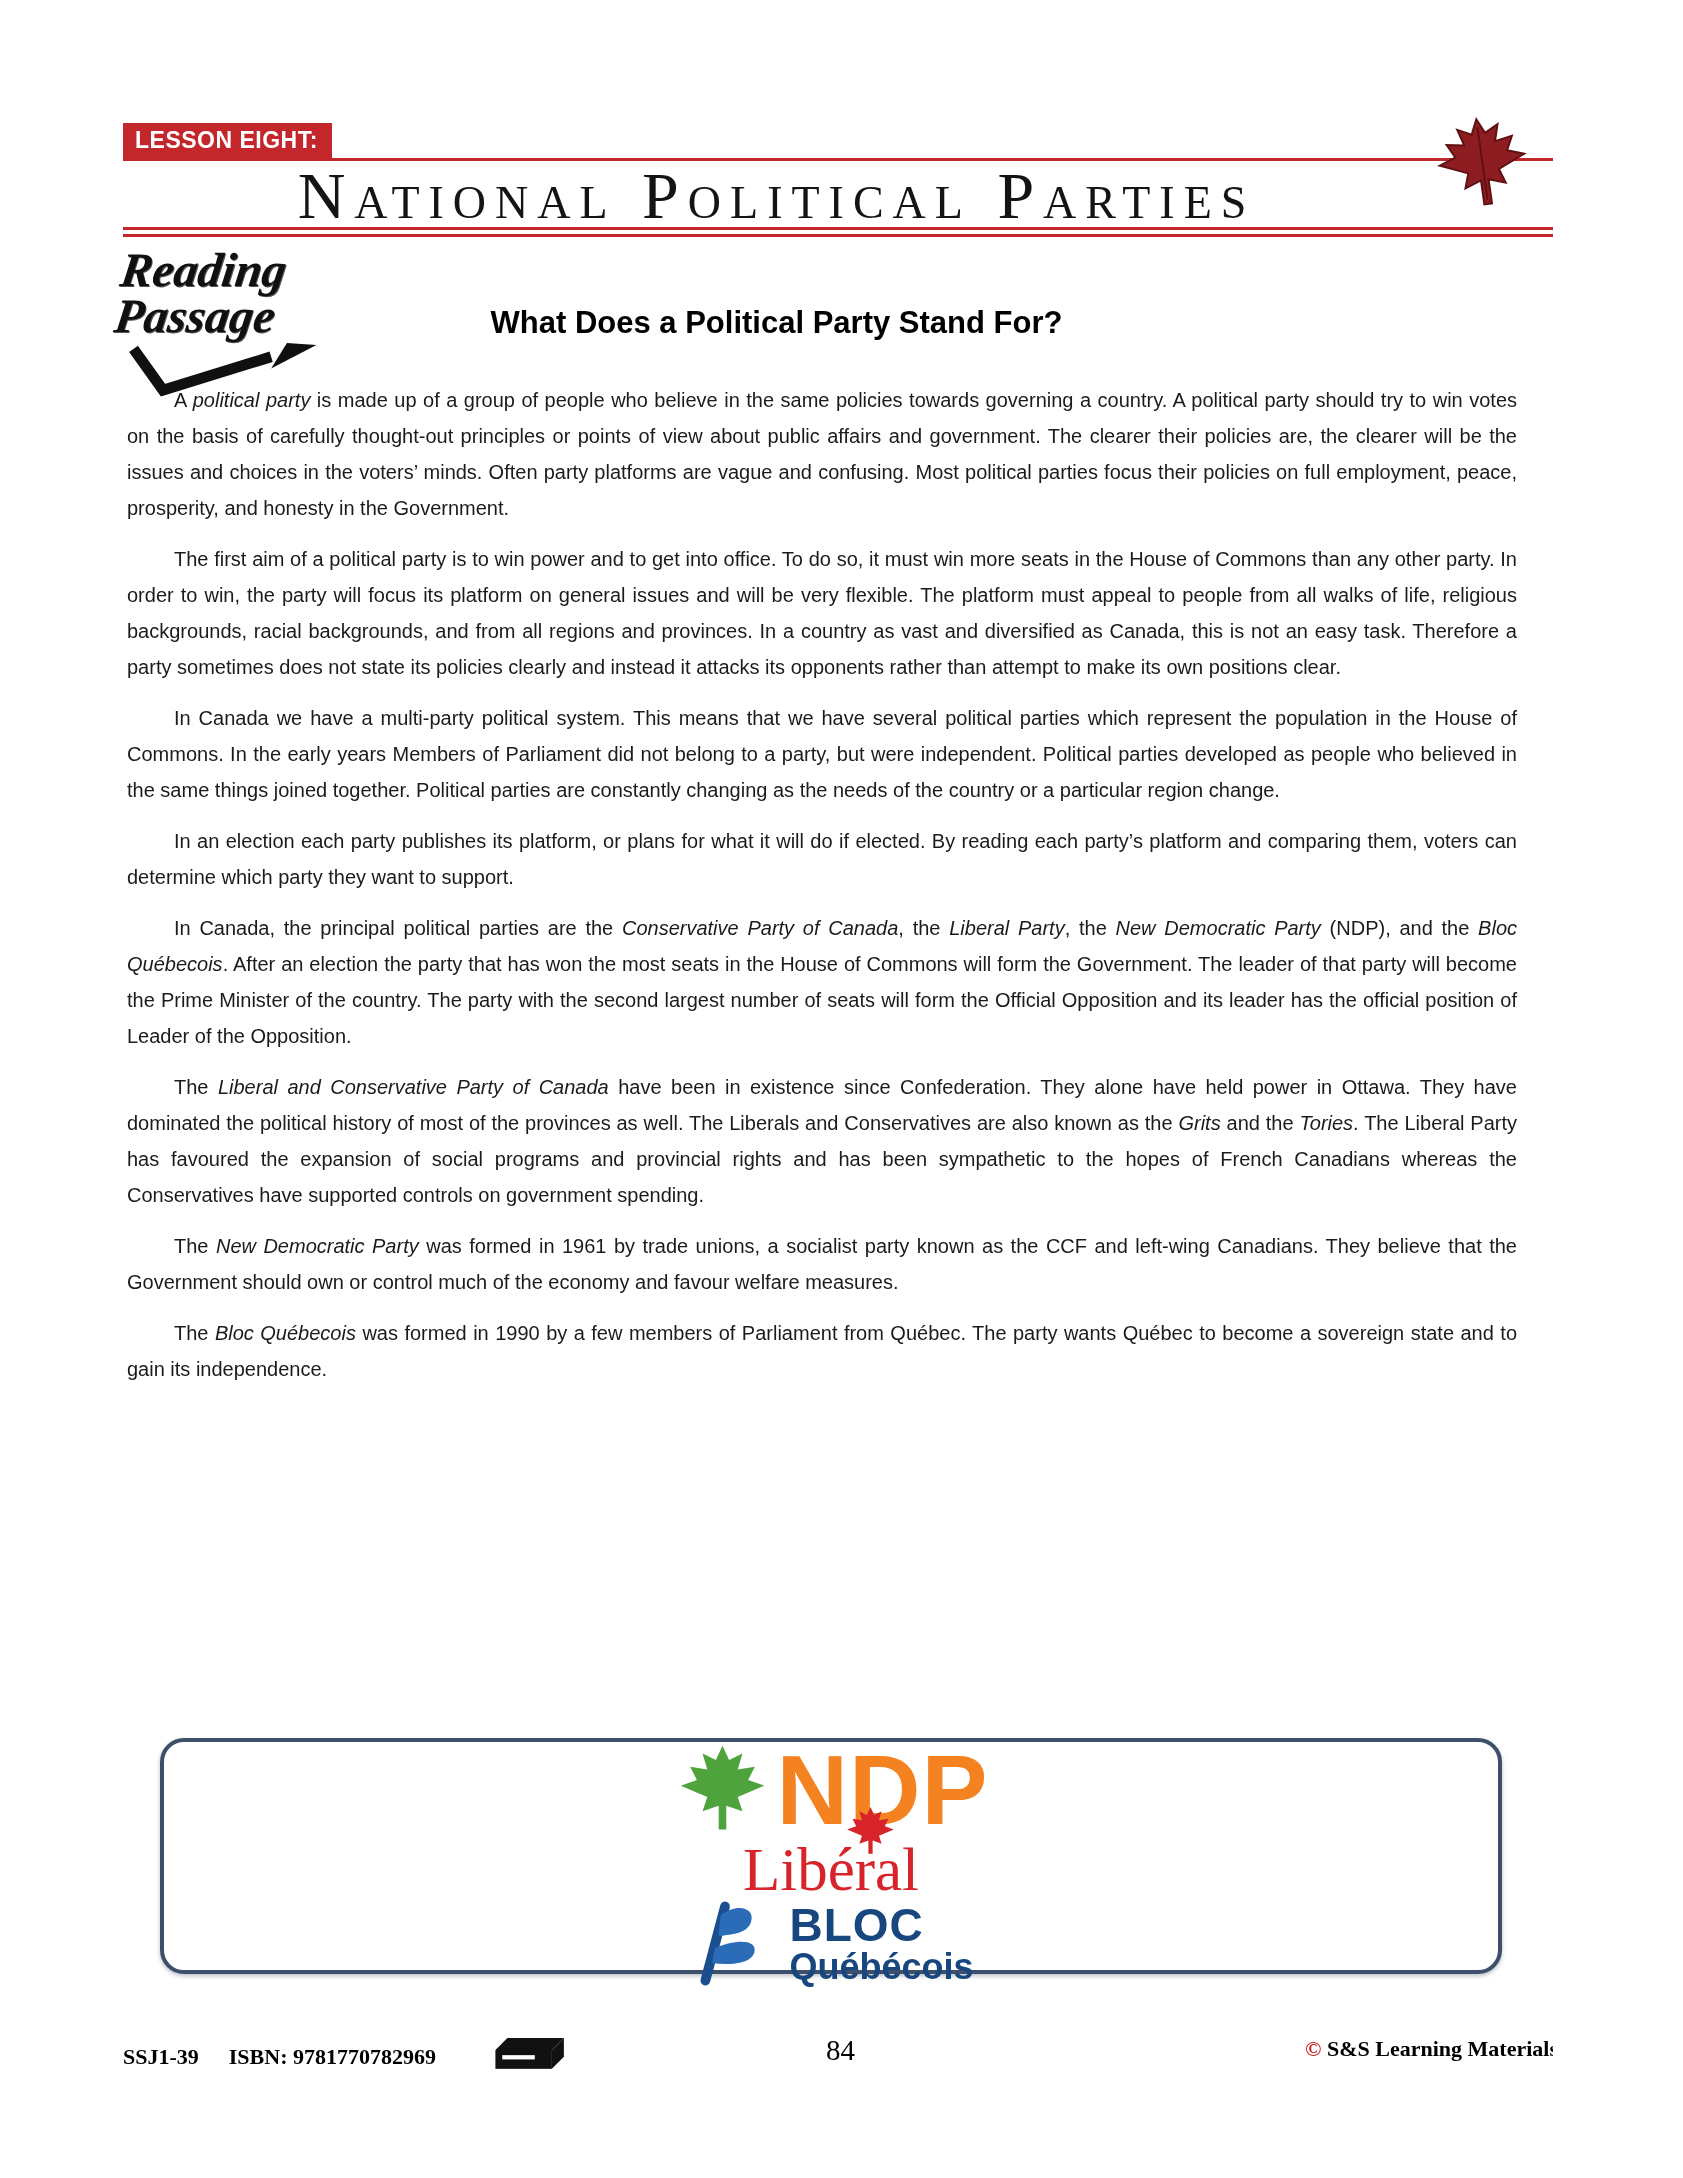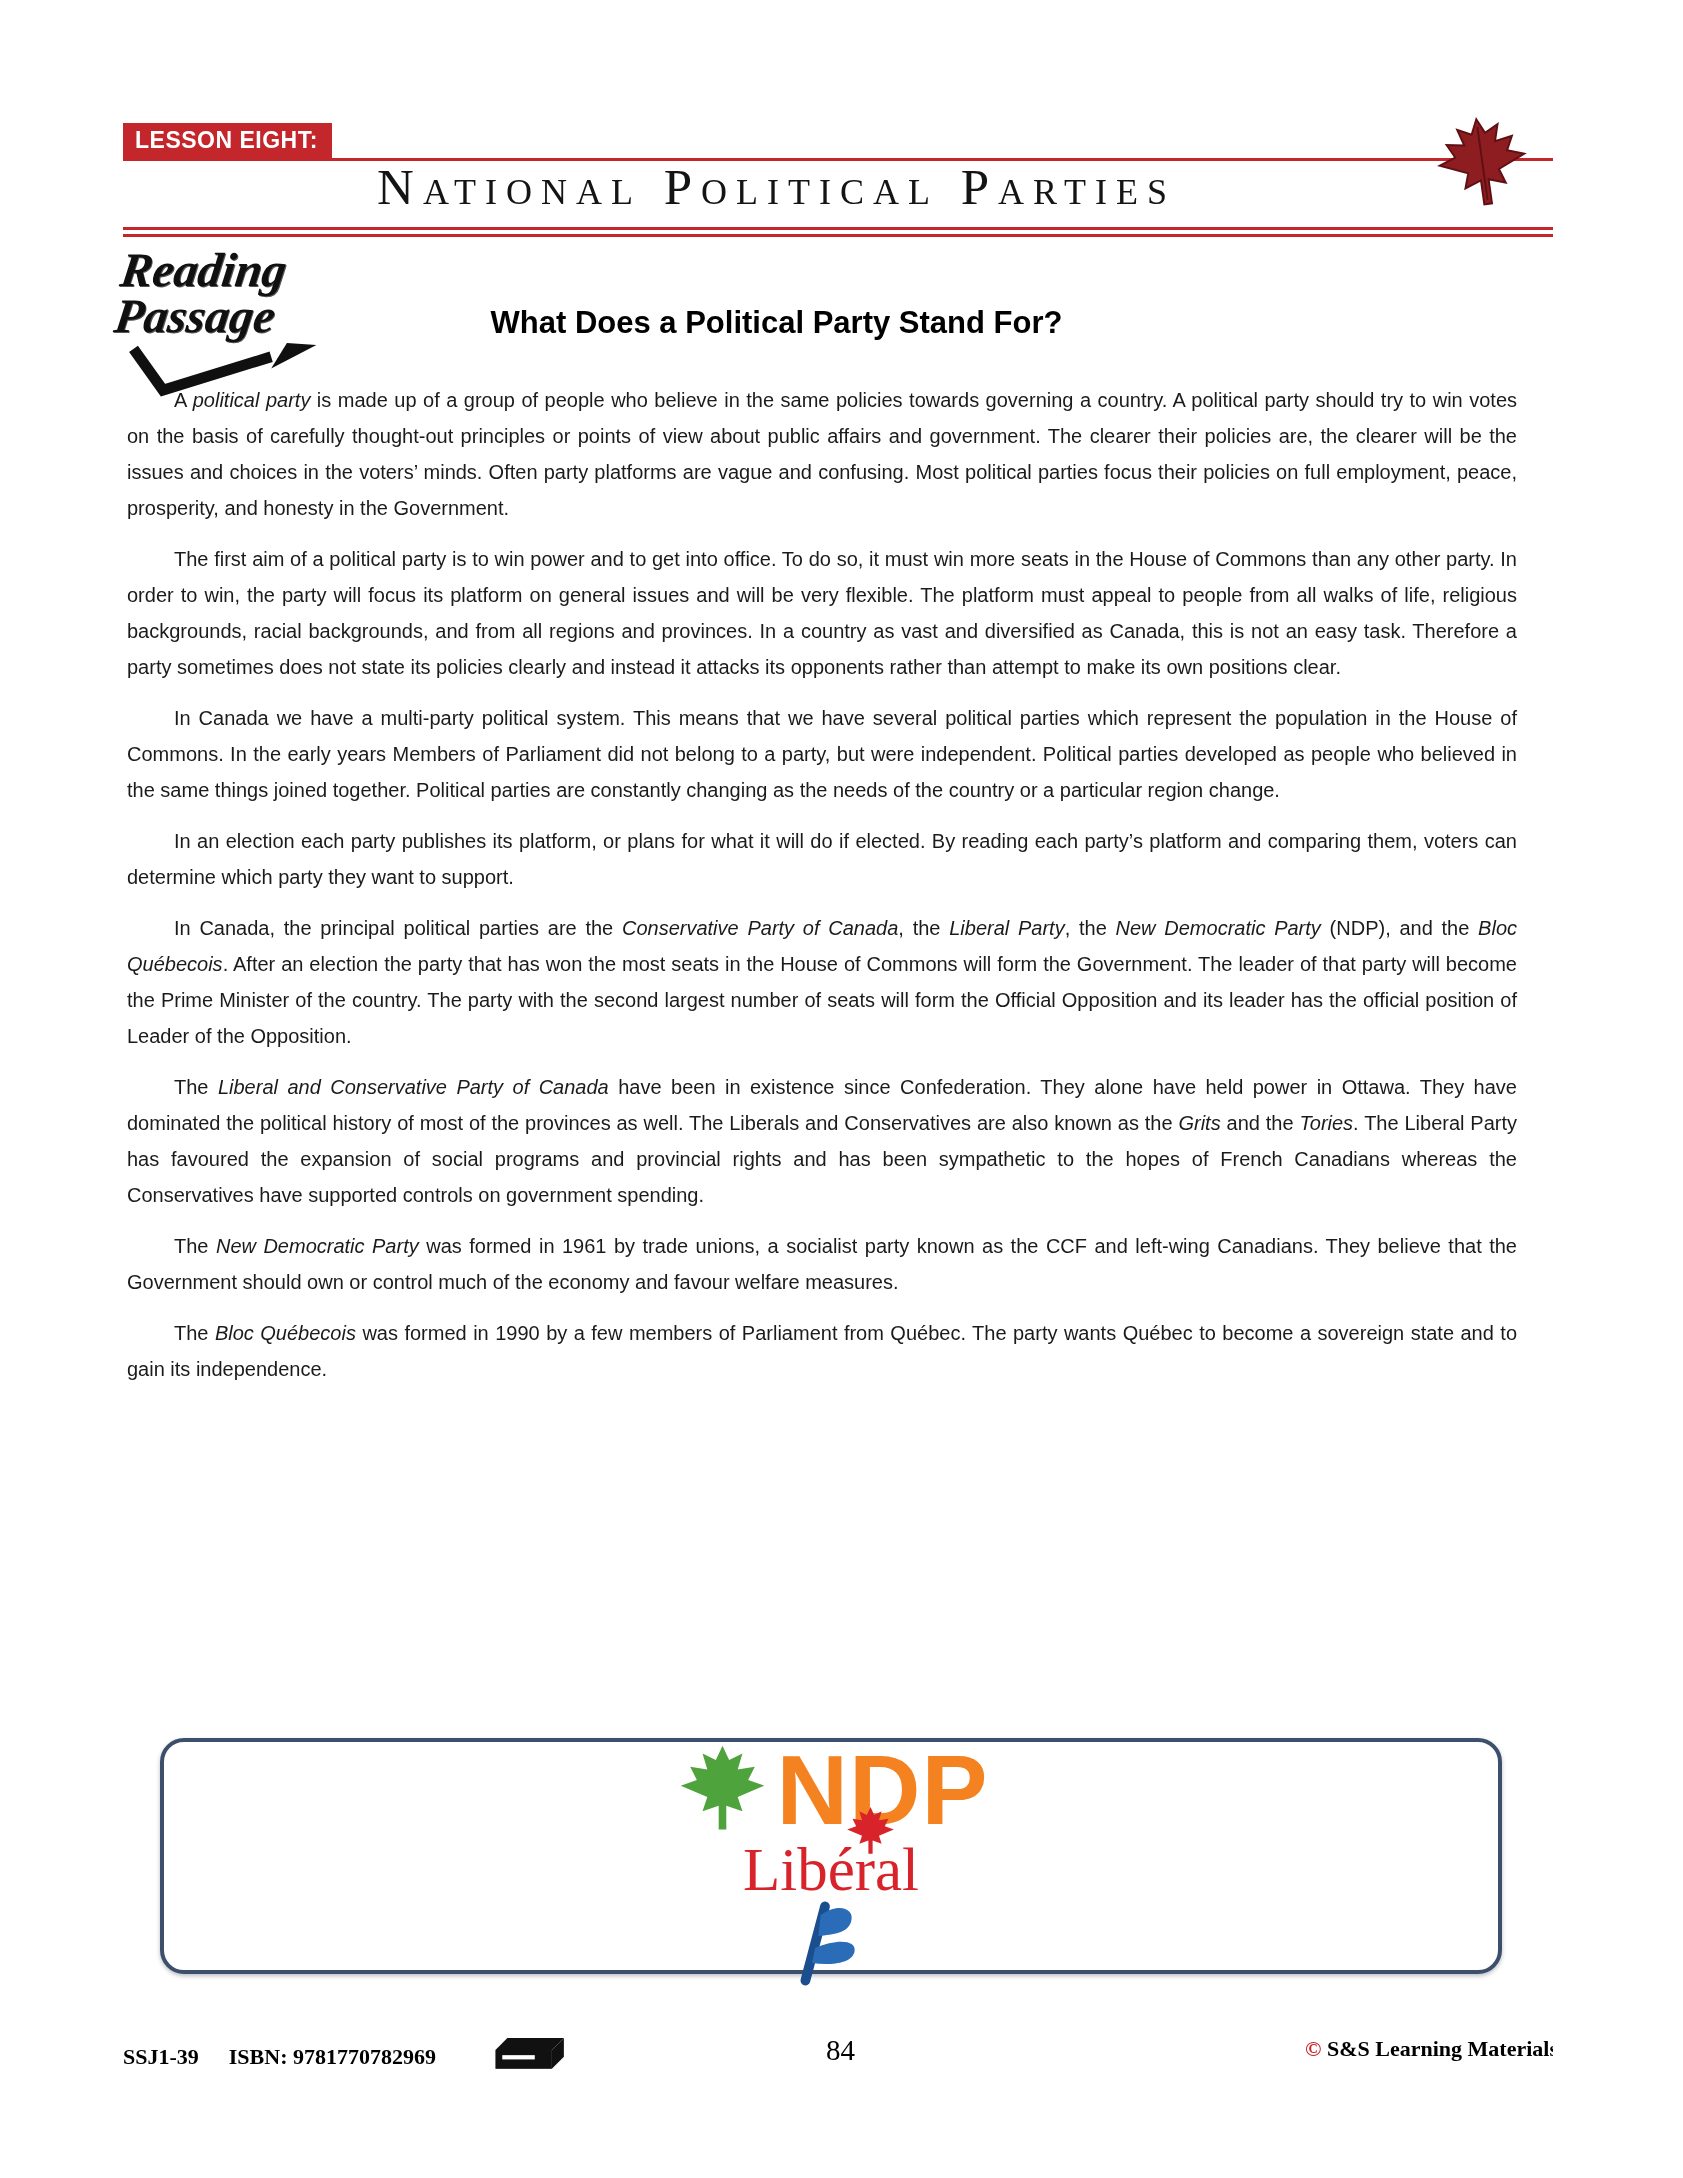--- a/index.html
+++ b/index.html
@@ -13,21 +13,21 @@
     position:absolute; left:123px; top:123px;
     background:#c4272b; color:#ffffff; font-weight:bold; font-size:23px;
     letter-spacing:0.5px; padding:4px 14px 6px 12px;
   }
   .header-rule {
     position:absolute; left:123px; top:158px; width:1435px; height:3px; background:#c4272b;
   }
   .page-title {
     position:absolute; left:0; top:158px; width:100%; margin:0; text-align:center;
     font-family:"Liberation Serif", serif; font-weight:400; color:#141414;
-    font-variant:small-caps; font-size:51px; letter-spacing:9px;
+    font-variant:small-caps; font-size:66px; letter-spacing:9px;
   }
   .title-rule {
     position:absolute; left:123px; top:227px; width:1435px; height:10px;
     border-top:3px solid #c4272b; border-bottom:3px solid #c4272b; box-sizing:border-box;
   }
   .header-leaf { position:absolute; left:1424px; top:115px; width:117px; height:97px; transform:rotate(-8deg); }
 
   
   .reading-passage { position:absolute; left:121px; top:248px; width:307px; height:149px; }
   .rp-line1, .rp-line2 {
@@ -156,20 +156,24 @@
         <span class="liberal-text">Libéral</span>
       </div>
     </div>
 
     <div class="bloc-logo">
       <svg class="bloc-icon" viewBox="0 0 80 80">
         <path d="M34 6 L16 74" stroke="#1b4e8e" stroke-width="9" stroke-linecap="round" fill="none"></path>
         <path d="M30 14 C46 2 62 8 58 20 C55 30 42 32 28 33 Z" fill="#2b6cb8"></path>
         <path d="M25 44 C44 36 64 36 61 48 C58 59 38 60 22 58 Z" fill="#2b6cb8"></path>
       </svg>
+      <div class="bloc-textcol">
+        <span class="bloc-line1">BLOC</span>
+        <span class="bloc-line2">Québécois</span>
+      </div>
     </div>
 
     <svg class="conservative-logo" viewBox="0 0 120 120">
       <path d="M95 87 A44 44 0 1 0 95 33" fill="none" stroke="#1c3f5e" stroke-width="21"></path>
       <use href="#maple-leaf-path" transform="translate(33,17) scale(0.55)" fill="#d8292f"></use>
       <path d="M38 80 Q60 92 82 80" fill="none" stroke="#3fa9dc" stroke-width="7" stroke-linecap="round"></path>
     </svg>
 
   </div>
 

